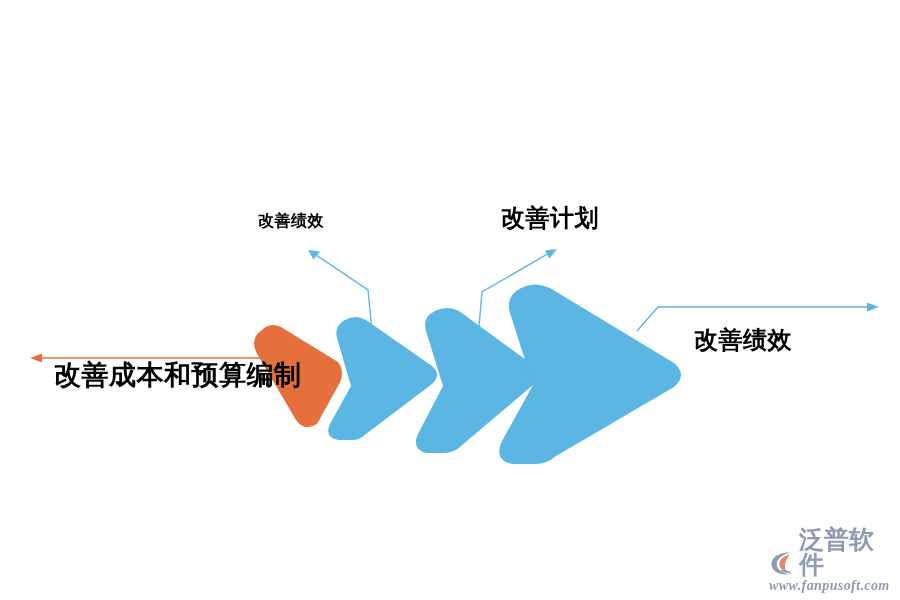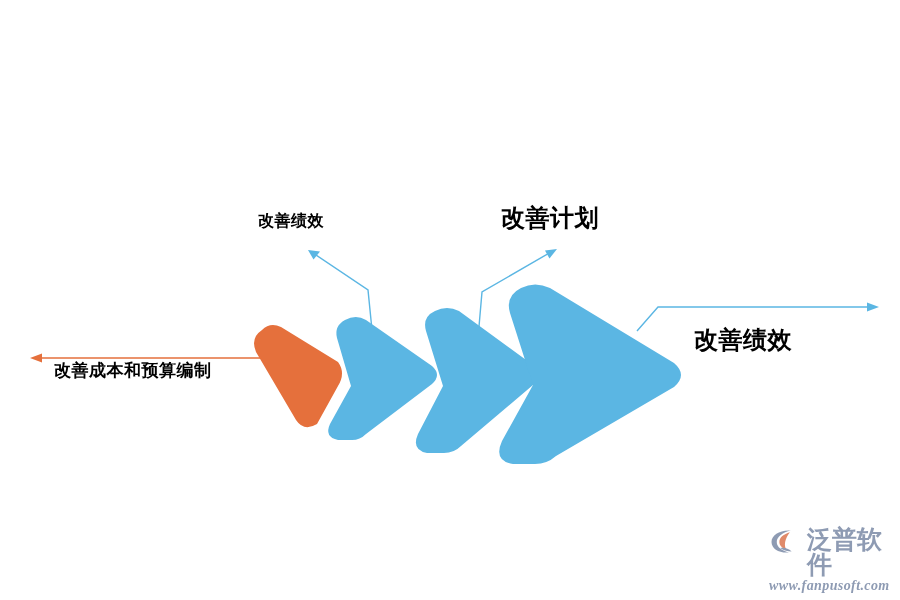--- a/index.html
+++ b/index.html
@@ -45,39 +45,39 @@
     font-size: 24px;
   }
   #label-improve-plan {
     left: 694px;
     top: 328px;
     font-size: 24px;
   }
   #label-improve-cost-budget {
     left: 54px;
     top: 362px;
-    font-size: 17px;
+    font-size: 27px;
     font-family: Liberation Serif, serif;
   }
   
   #watermark {
     position: absolute;
     left: 768px;
     top: 534px;
     width: 124px;
     height: 52px;
     display: flex;
     flex-direction: column;
     align-items: flex-start;
     justify-content: center;
   }
   #watermark-top {
     display: flex;
-    align-items: flex-start;
-    gap: 11px;
+    align-items: flex-end;
+    gap: 3px;
   }
   #watermark-mark {
     width: 28px;
     height: 28px;
     flex: none;
   }
   #watermark-brand {
     font-family: "Liberation Sans", "DejaVu Sans", sans-serif;
     font-size: 25px;
     font-weight: bold;

